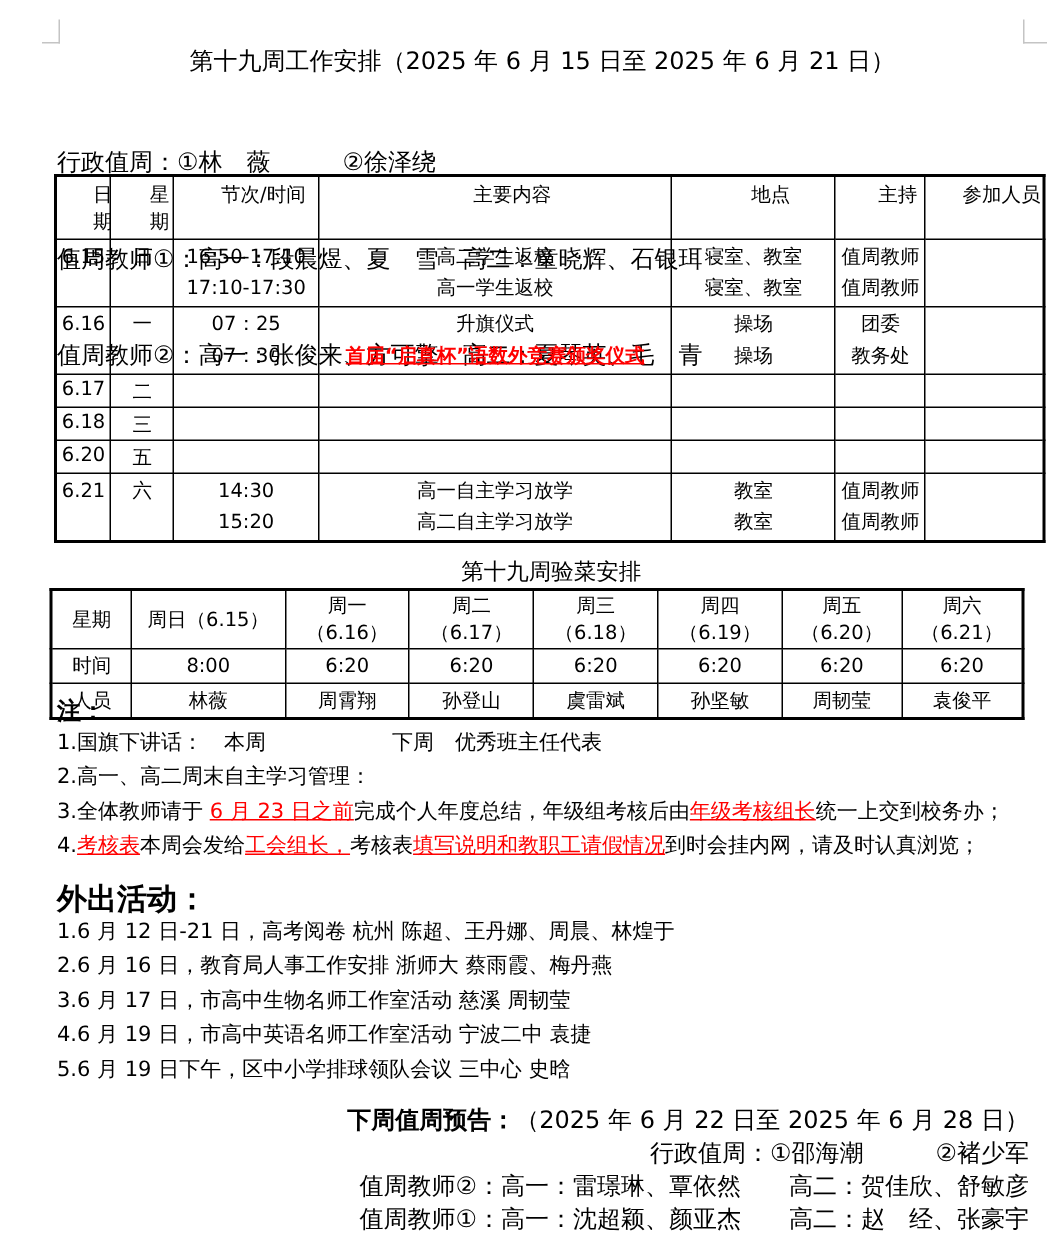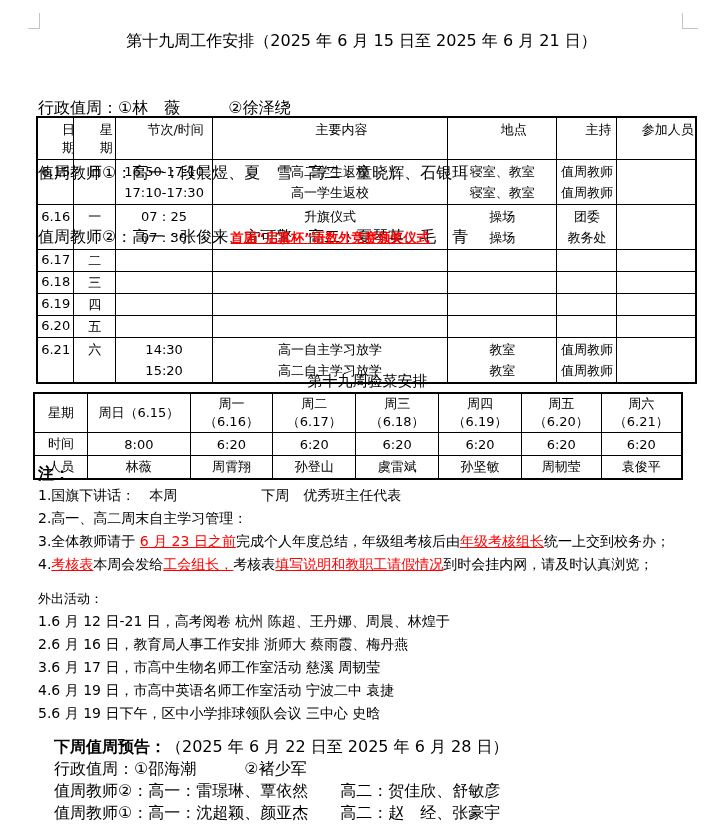--- a/index.html
+++ b/index.html
@@ -59,24 +59,24 @@
   }
   table.menu td { border: 1px solid #000; text-align: center; height: 23px; vertical-align: middle; padding: 1px; }
   .m-c0 { width: 8.3%; }  .m-c1 { width: 15.8%; } .m-c2, .m-c3, .m-c4, .m-c5 { width: 12.8%; }
   .m-c6 { width: 12.3%; } .m-c7 { width: 12.5%; }
 
   .notes { position: absolute; left: 38px; top: 464px; width: 650px; }
   .notes-heading { font-size: 16px; font-weight: bold; line-height: 20px; }
   .note-item { font-size: 14px; line-height: 23px; white-space: pre-wrap; }
 
   .outings { position: absolute; left: 38px; top: 588px; width: 650px; }
-  .outings-heading { font-size: 13px; font-weight: normal; line-height: 22px; }
+  .outings-heading { font-size: 20px; font-weight: bold; line-height: 22px; }
   .outing-item { font-size: 14px; line-height: 23px; white-space: pre-wrap; }
 
-  .nextweek { position: absolute; left: 54px; top: 736px; width: 650px; }
+  .nextweek { position: absolute; left: 36px; top: 736px; width: 650px; text-align: right; }
   .nextweek-heading { font-size: 16px; line-height: 22px; }
   .nw-line { font-size: 16px; line-height: 22px; white-space: pre-wrap; }
 </style>
 </head>
 <body>
 
 <div class="crop-tl"></div>
 <div class="crop-tr"></div>
 
 <div class="page-title">第十九周工作安排（2025 年 6 月 15 日至 2025 年 6 月 21 日）</div>
@@ -156,29 +156,20 @@
     <td>二</td>
     <td></td>
     <td></td>
     <td></td>
     <td></td>
     <td></td>
   </tr>
   <tr class="one">
     <td>6.18</td>
     <td>三</td>
-    <td></td>
-    <td></td>
-    <td></td>
-    <td></td>
-    <td></td>
-  </tr>
-  <tr class="one">
-    <td>6.19</td>
-    <td>四</td>
     <td></td>
     <td></td>
     <td></td>
     <td></td>
     <td></td>
   </tr>
   <tr class="one">
     <td>6.20</td>
     <td>五</td>
     <td></td>

